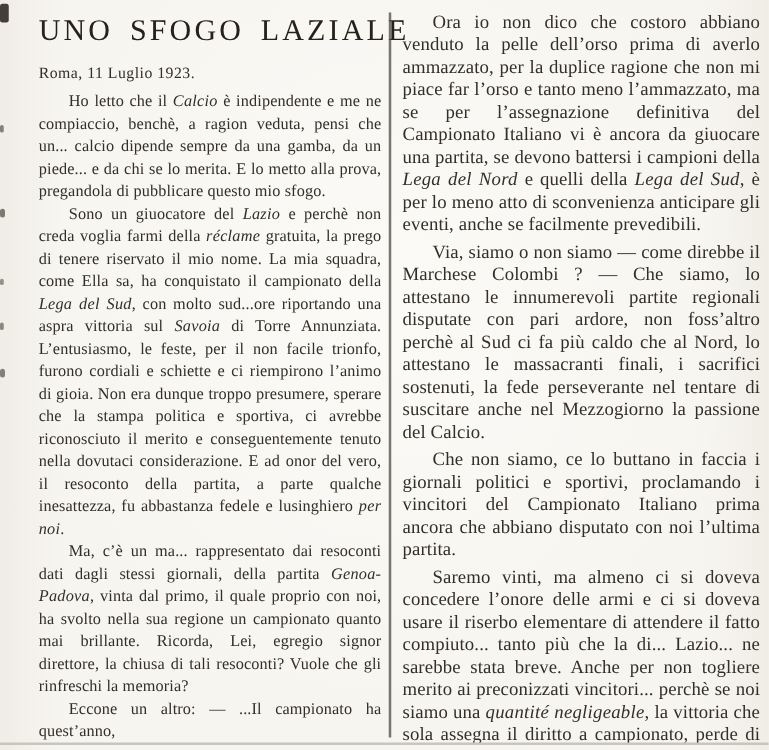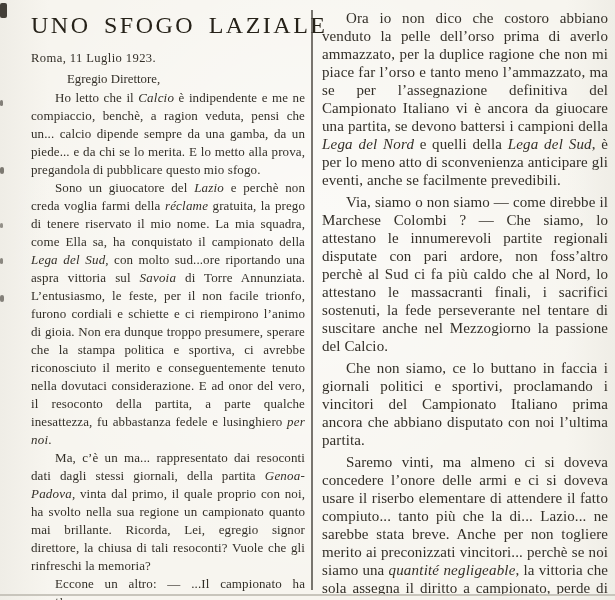--- a/index.html
+++ b/index.html
@@ -85,21 +85,20 @@
   .a6 { left: 0; top: 295px; width: 4px; height: 7px; opacity: .7; }
 </style>
 </head>
 <body>
 
 <div class="page">
 
   <div class="col col-left">
     <h1 class="title">UNO SFOGO LAZIALE</h1>
     <div class="dateline">Roma, 11 Luglio 1923.</div>
-    <div class="salutation">Egregio Direttore,</div>
     <div class="paras">
         <p><span>Ho letto che il </span><i>Calcio</i><span> è indipendente e me ne compiaccio, benchè, a ragion veduta, pensi che un... calcio dipende sempre da una gamba, da un piede... e da chi se lo merita. E lo metto alla prova, pregandola di pubblicare questo mio sfogo.</span></p>
         <p><span>Sono un giuocatore del </span><i>Lazio</i><span> e perchè non creda voglia farmi della </span><i>réclame</i><span> gratuita, la prego di tenere riservato il mio nome. La mia squadra, come Ella sa, ha conquistato il campionato della </span><i>Lega del Sud</i><span>, con molto sud...ore riportando una aspra vittoria sul </span><i>Savoia</i><span> di Torre Annunziata. L’entusiasmo, le feste, per il non facile trionfo, furono cordiali e schiette e ci riempirono l’animo di gioia. Non era dunque troppo presumere, sperare che la stampa politica e sportiva, ci avrebbe riconosciuto il merito e conseguentemente tenuto nella dovutaci considerazione. E ad onor del vero, il resoconto della partita, a parte qualche inesattezza, fu abbastanza fedele e lusinghiero </span><i>per noi</i><span>.</span></p>
         <p><span>Ma, c’è un ma... rappresentato dai resoconti dati dagli stessi giornali, della partita </span><i>Genoa-Padova</i><span>, vinta dal primo, il quale proprio con noi, ha svolto nella sua regione un campionato quanto mai brillante. Ricorda, Lei, egregio signor direttore, la chiusa di tali resoconti? Vuole che gli rinfreschi la memoria?</span></p>
         <p><span>Eccone un altro: — ...Il campionato ha quest’anno, </span></p>
       </div>
   </div>
 
   <div class="divider"></div>
 

